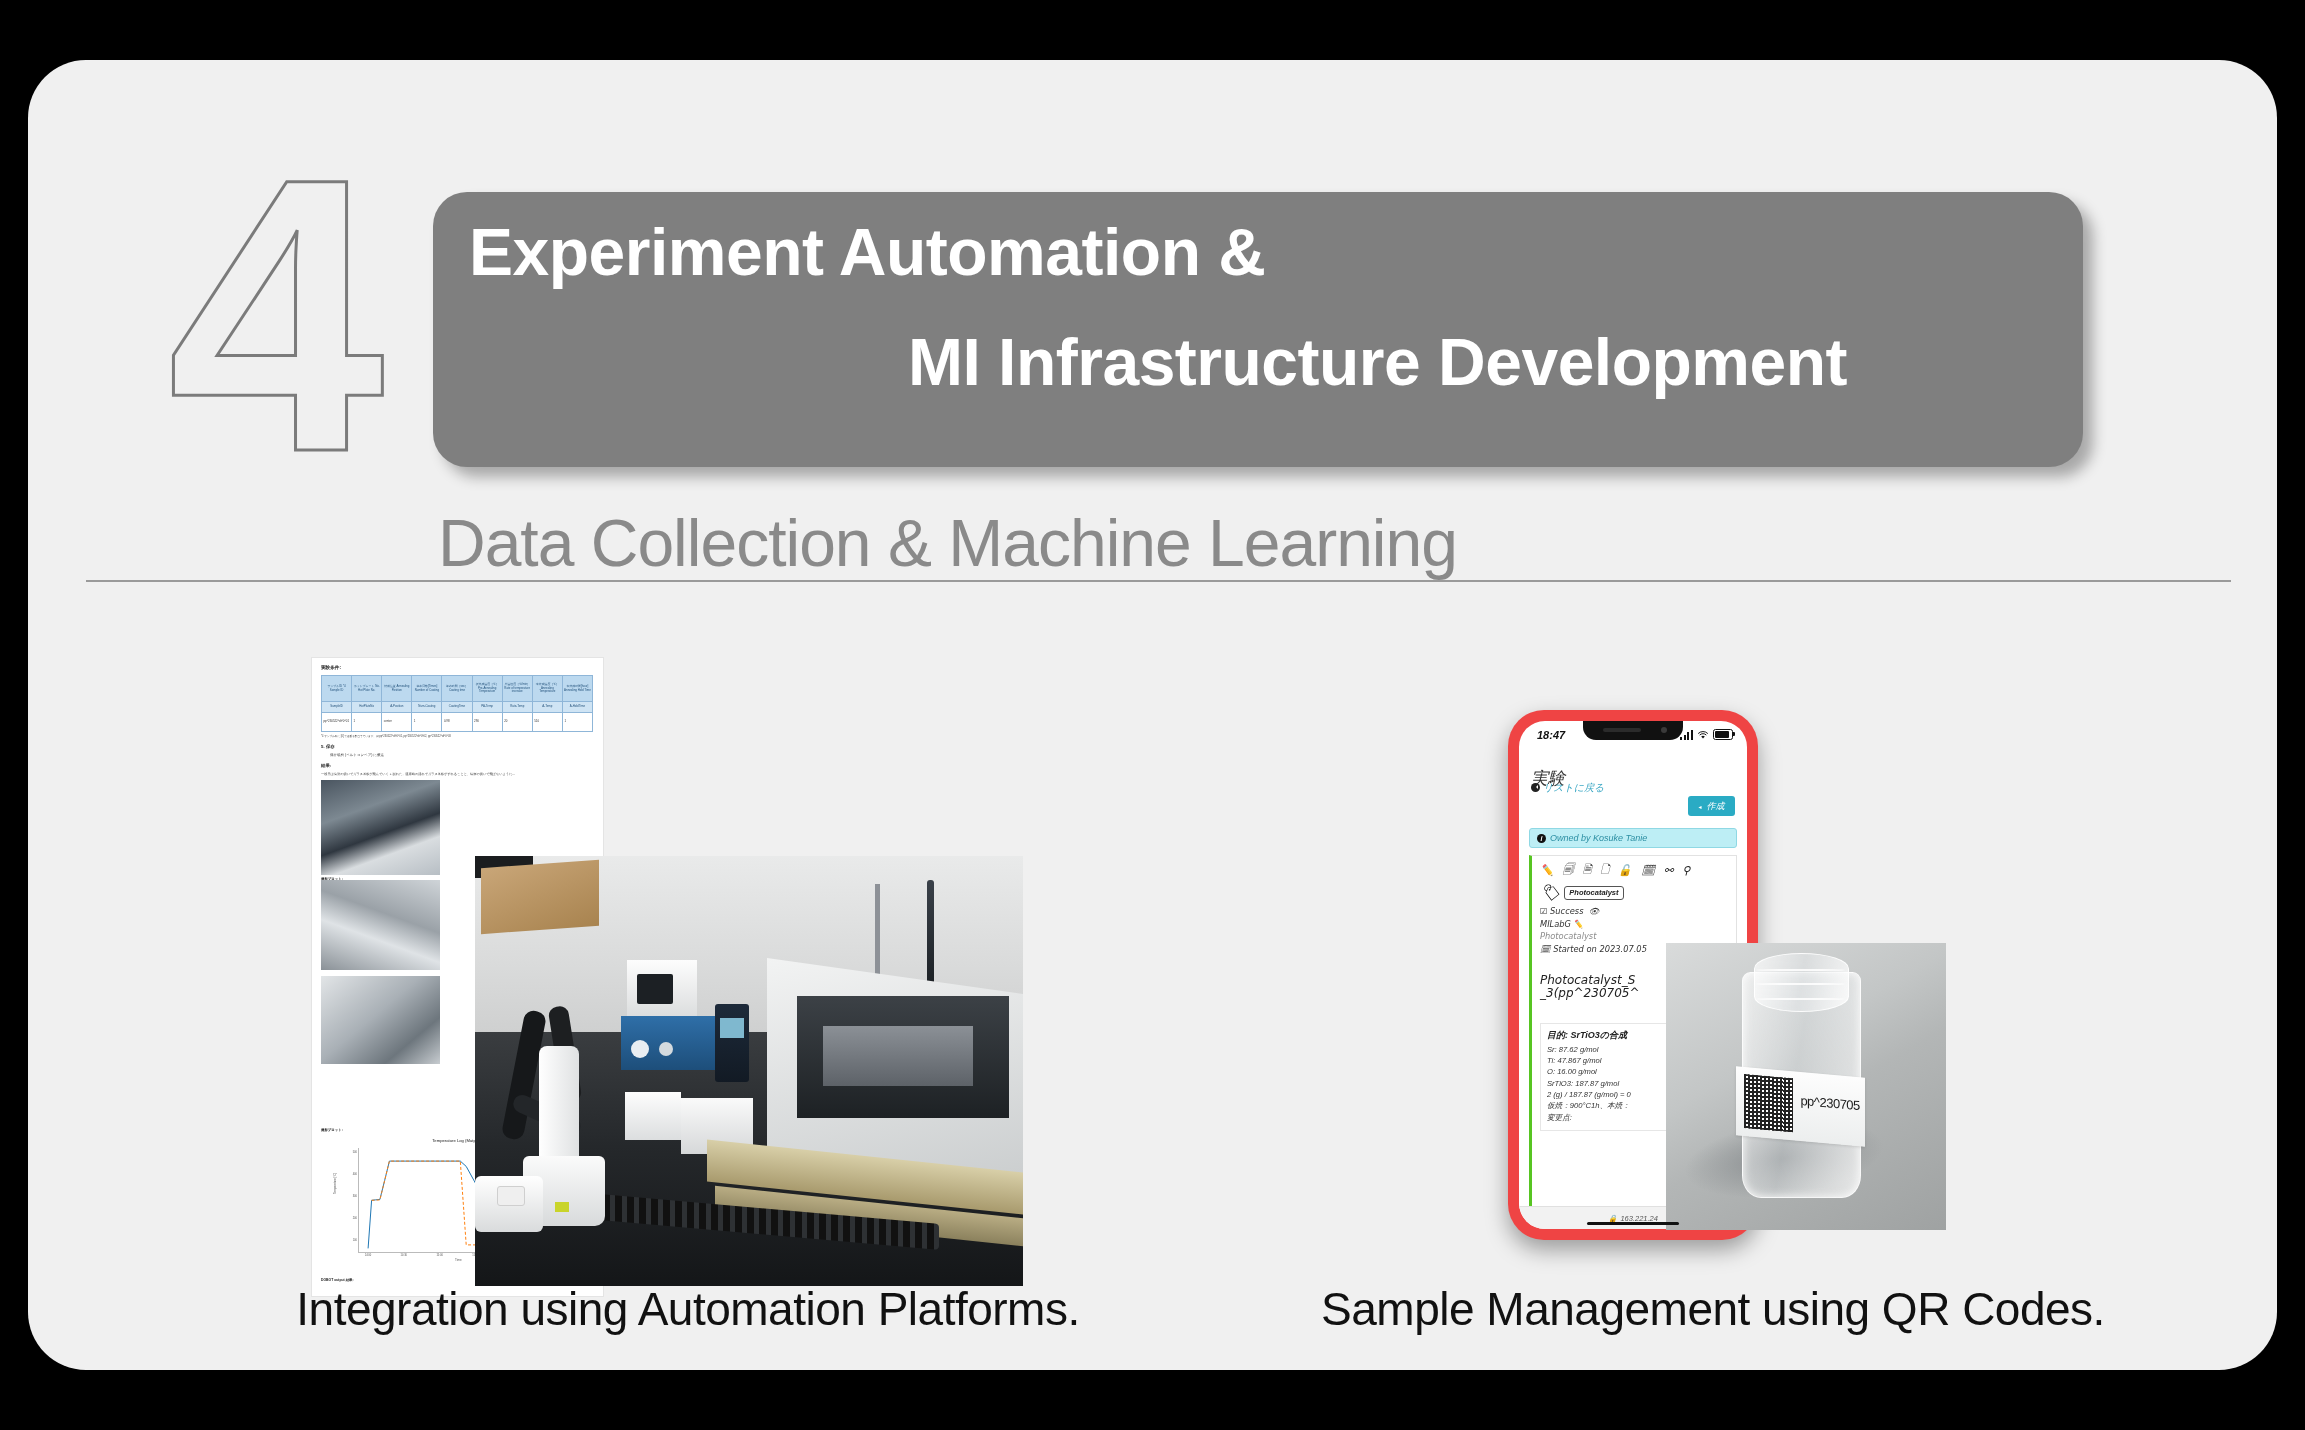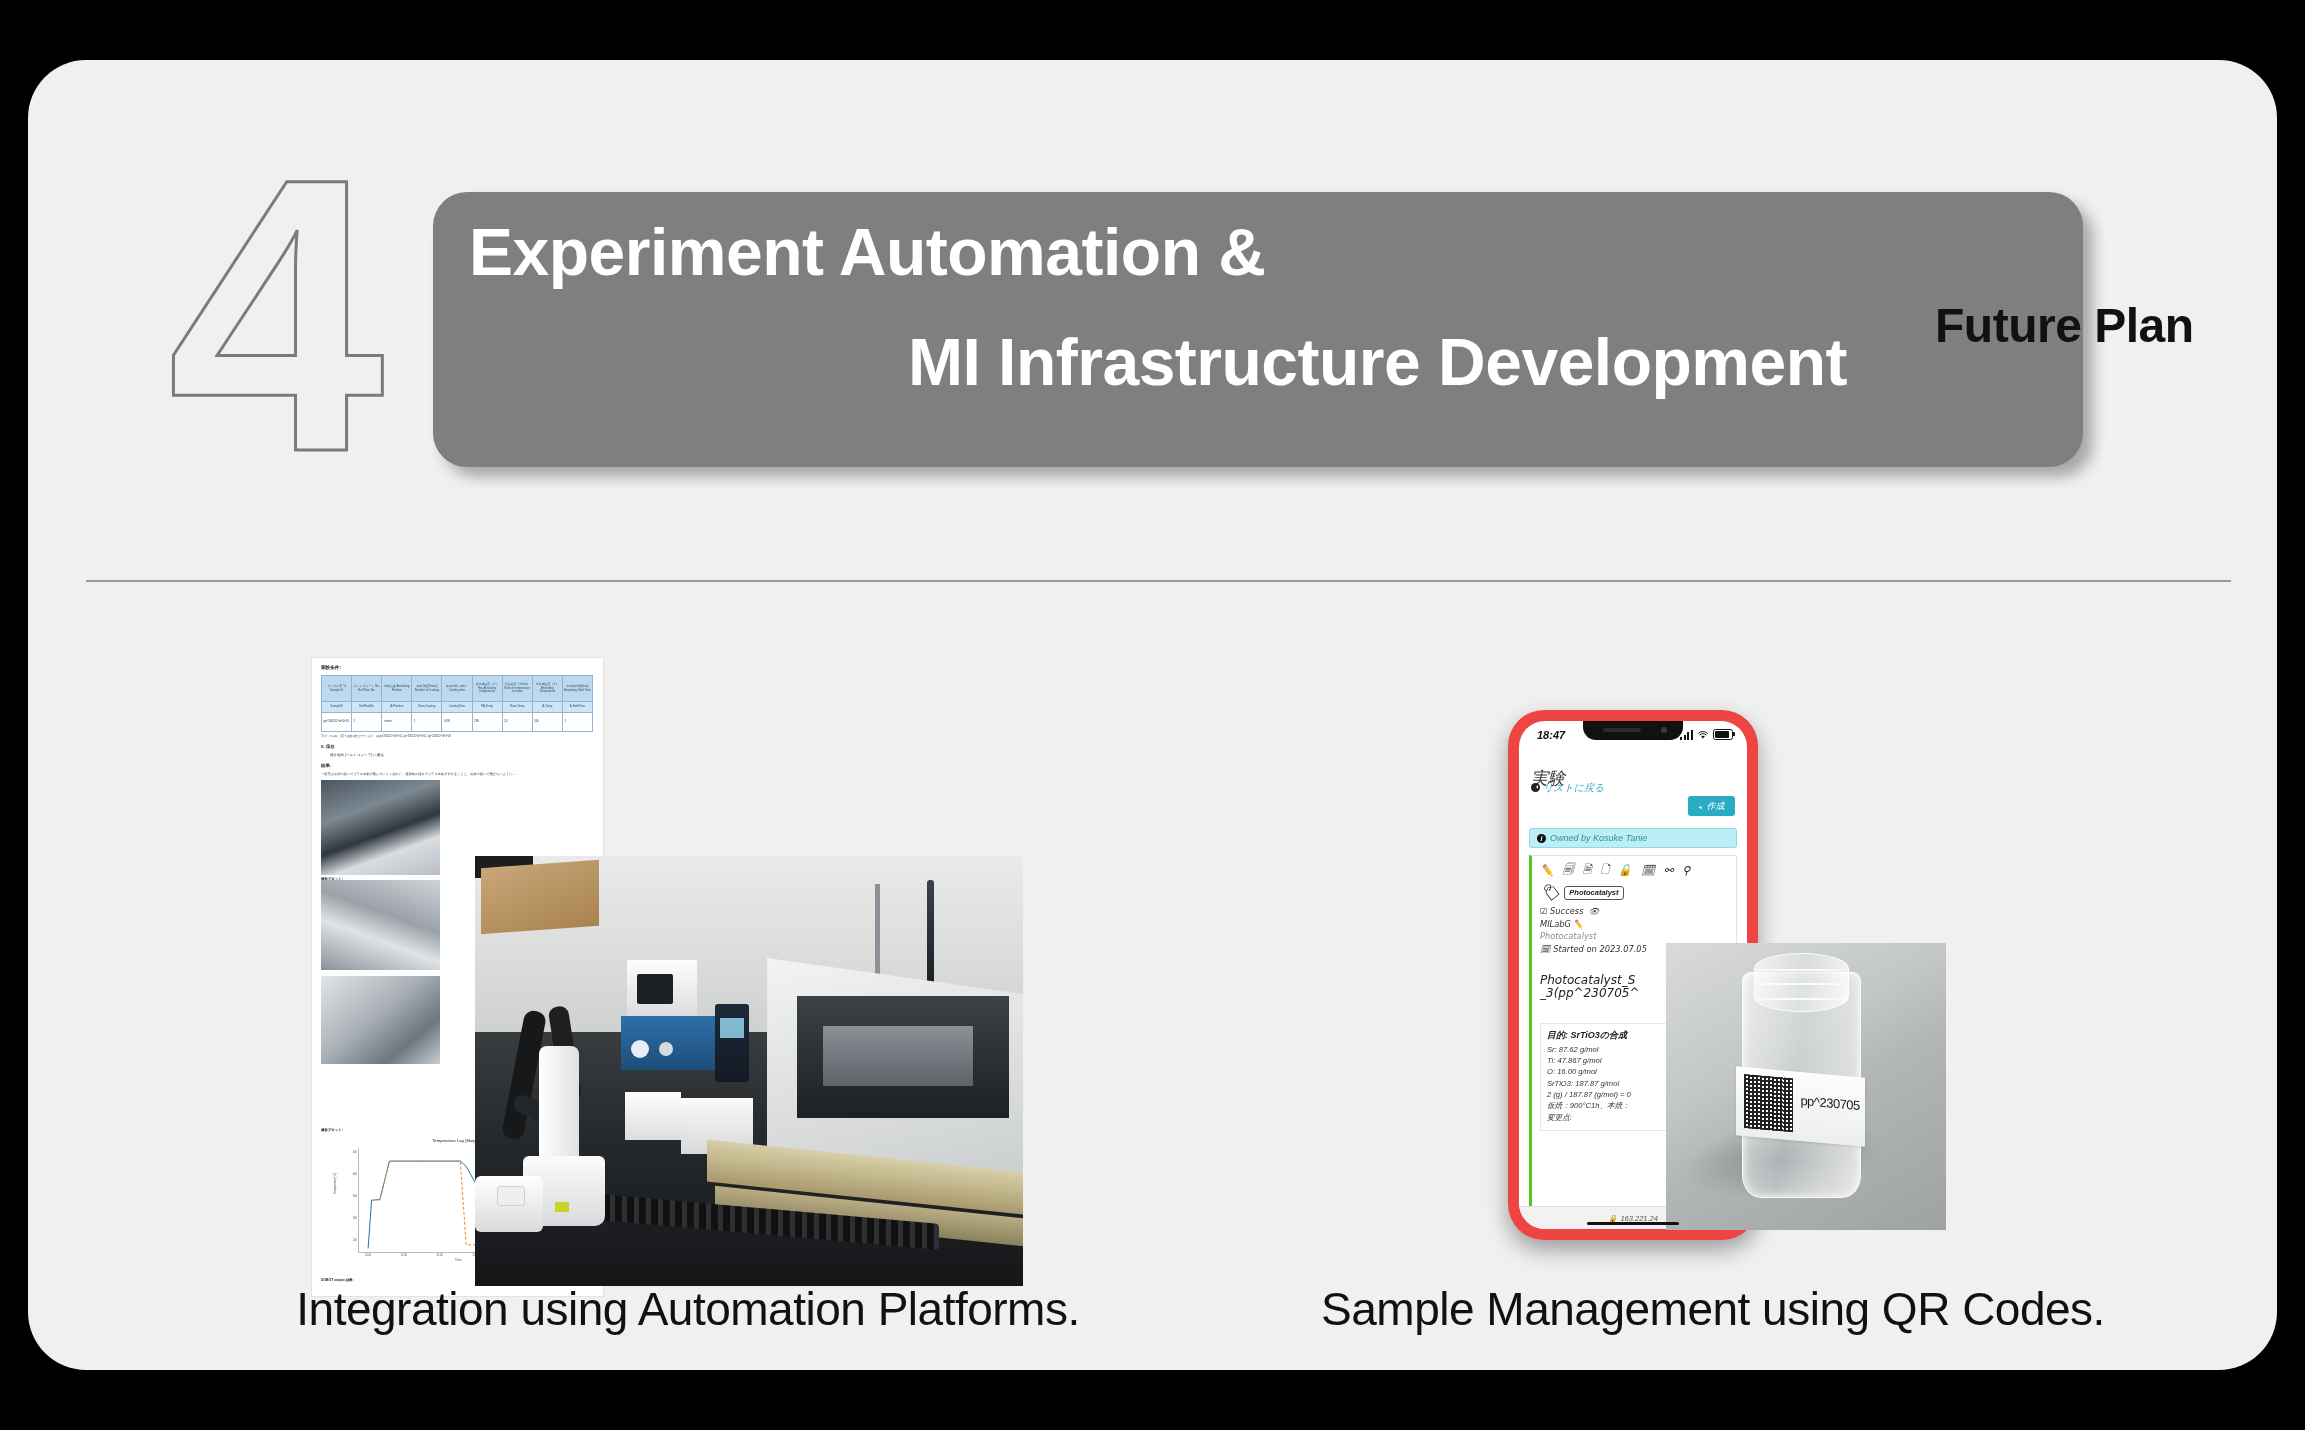--- a/index.html
+++ b/index.html
@@ -262,21 +262,21 @@
 
 <div class="slide">
 
   <div class="num4">4</div>
 
   <div class="titlebox">
     <div class="l1">Experiment Automation &amp;</div>
     <div class="l2">MI Infrastructure Development</div>
   </div>
 
-  <div class="futureplan">Future Plan</div>
+  <div class="subtitle">Data Collection &amp; Machine Learning</div>
   <div class="rule"></div>
 
   <div class="doc">
     <div class="hd">実験条件:</div>
 
     <table class="tbl">
       <tbody>
           <tr class="h">
         <td>サンプルID *4
 Sample ID</td>

